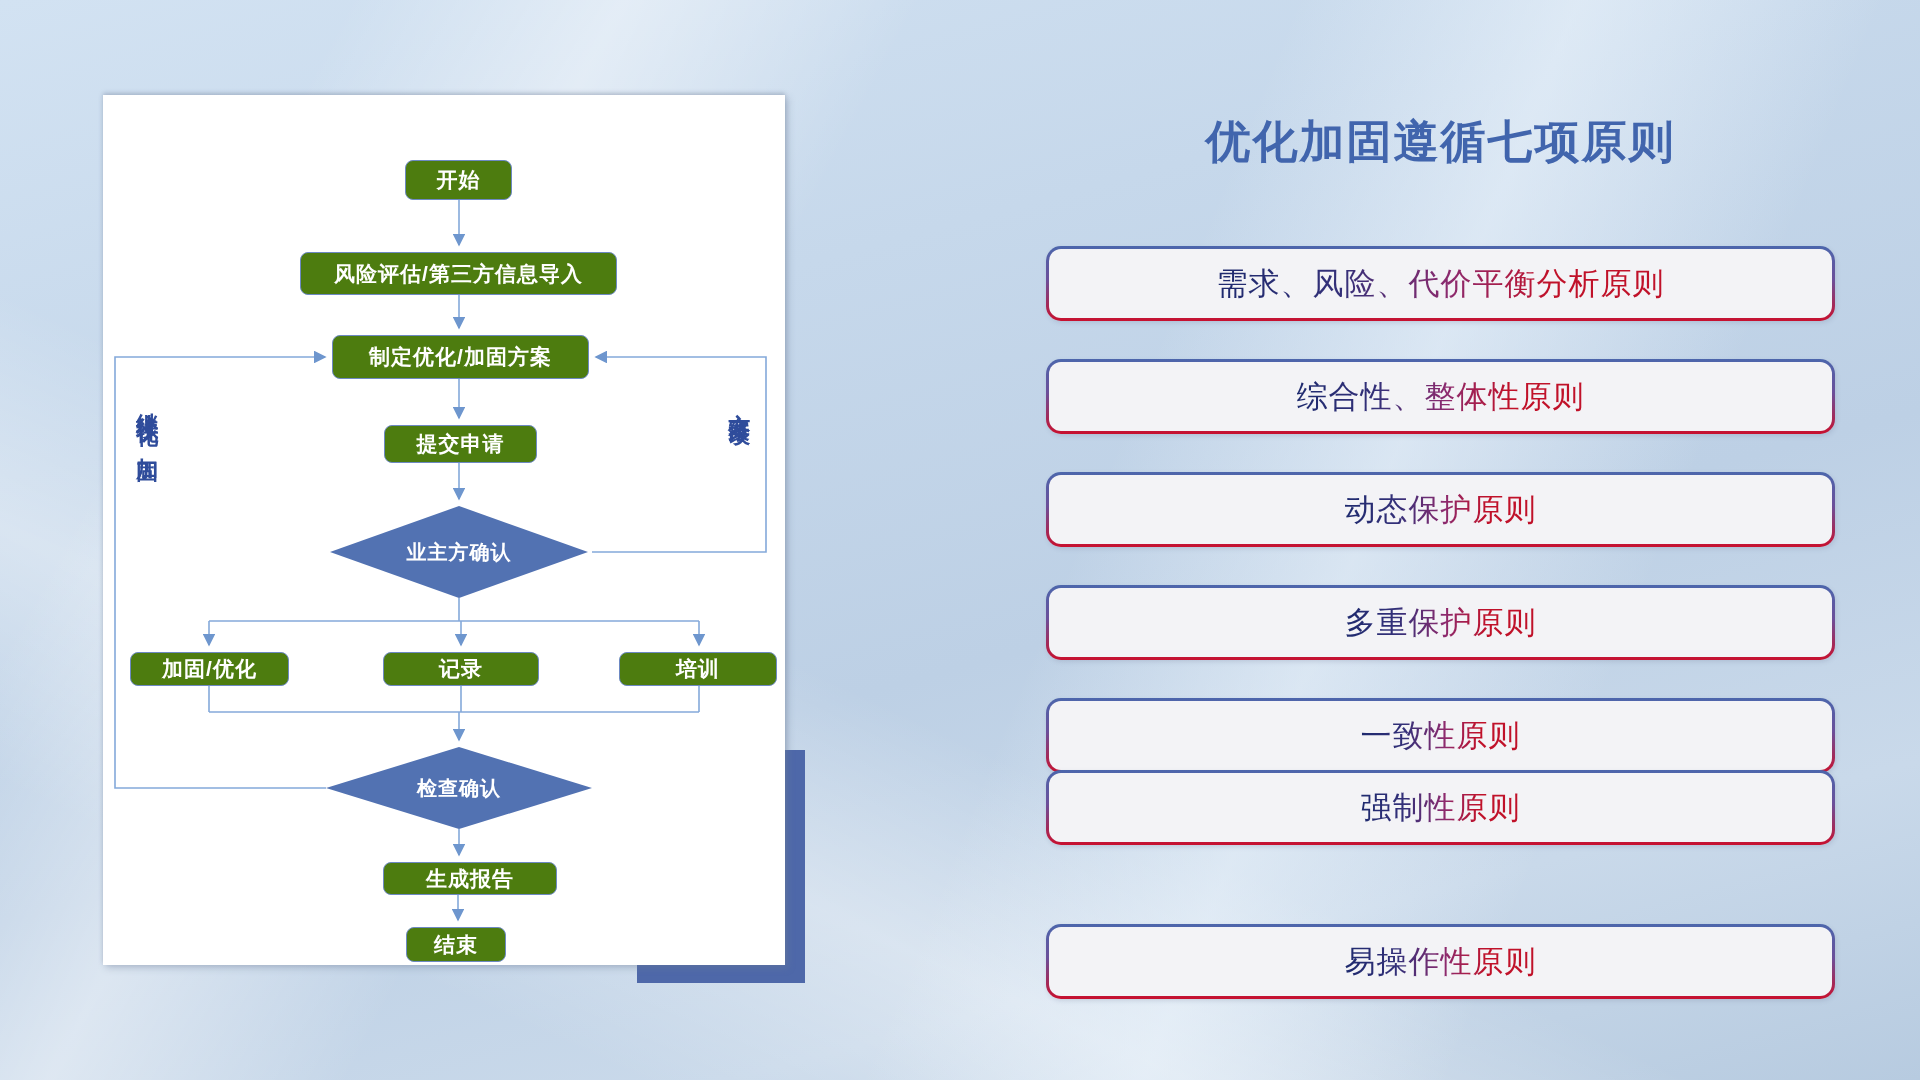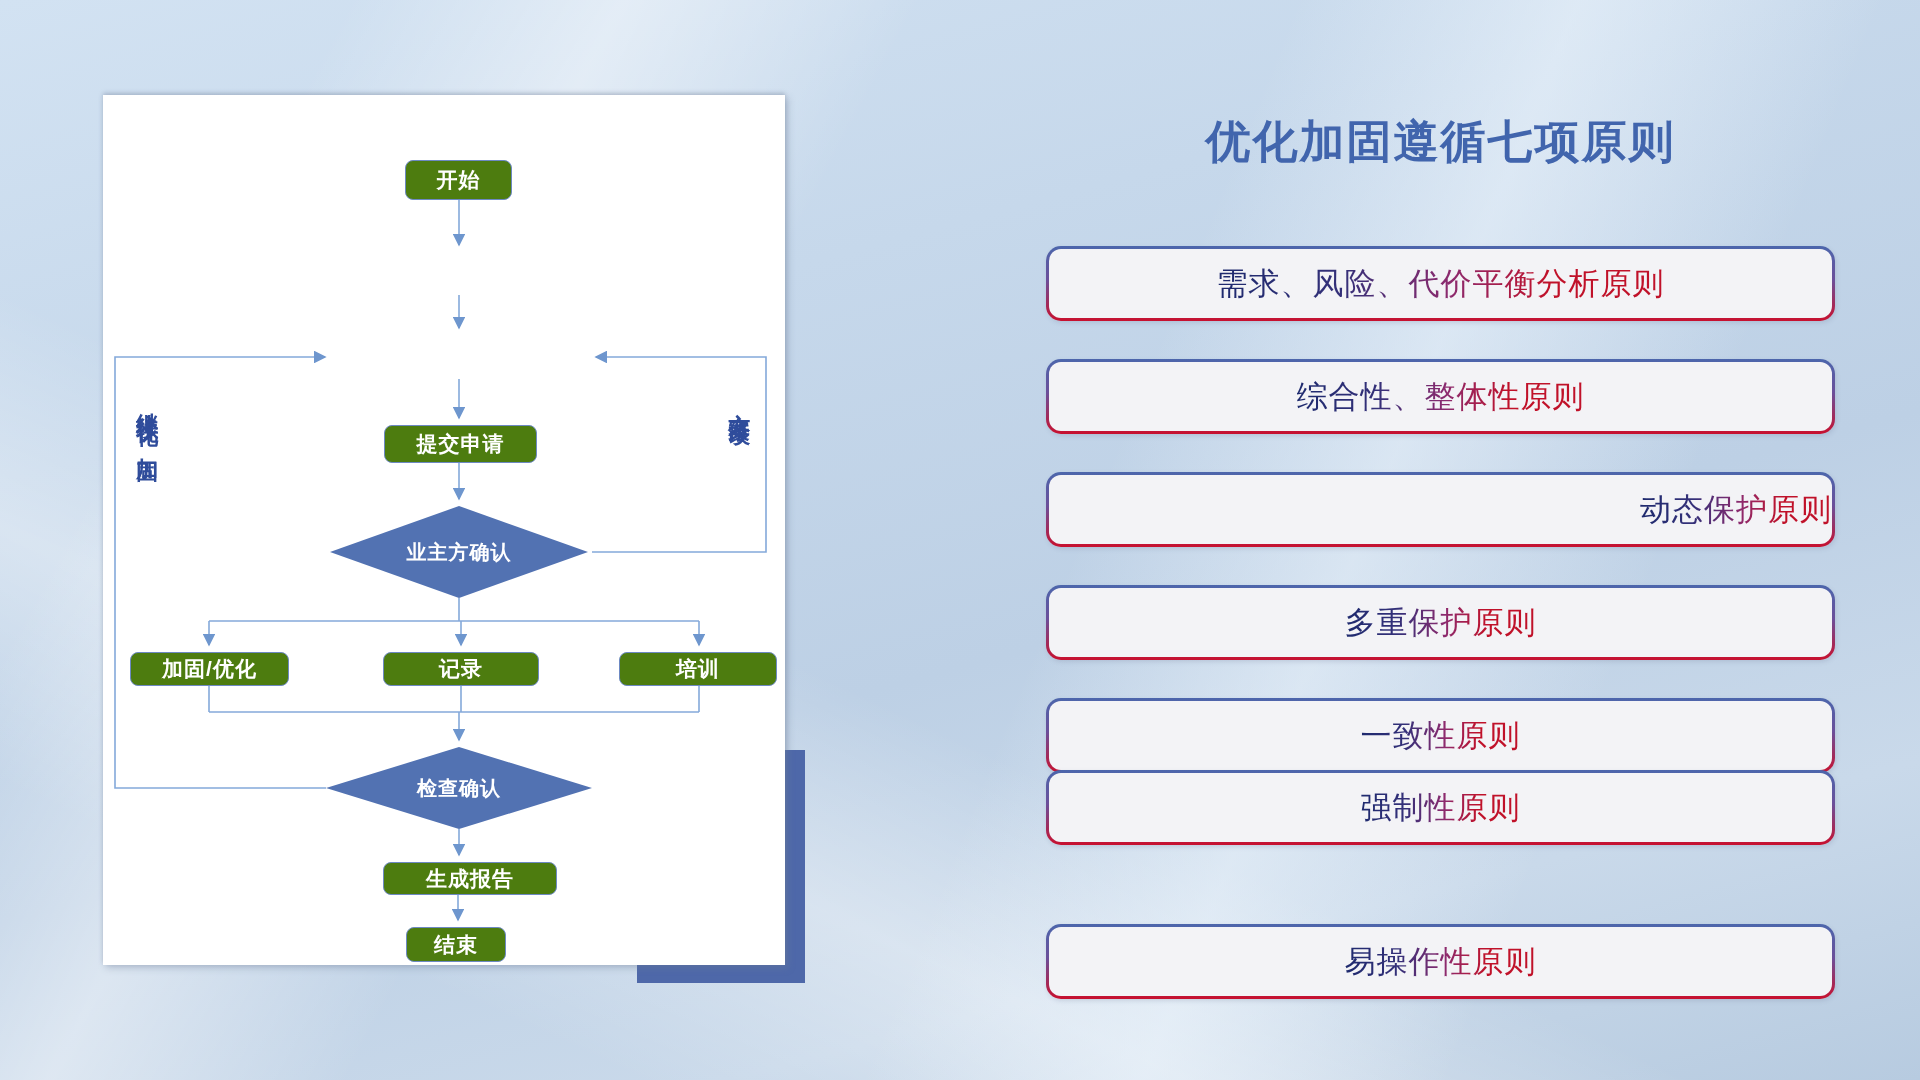--- a/index.html
+++ b/index.html
@@ -111,21 +111,23 @@
       <line x1="355" y1="800" x2="355" y2="825" marker-end="url(#arr)"></line>
 
       <polyline points="223,693 12,693 12,262 222,262" marker-end="url(#arr)"></polyline>
 
       <polyline points="489,457 663,457 663,262 493,262" marker-end="url(#arr)"></polyline>
     </g>
   </svg>
 
   <div class="fc-node" style="left:302px; top:65px; width:107px; height:40px;">开始</div>
 
+  <div class="fc-node" style="left:197px; top:157px; width:317px; height:43px;">风险评估/第三方信息导入</div>
 
+  <div class="fc-node" style="left:229px; top:240px; width:257px; height:44px;">制定优化/加固方案</div>
 
   <div class="fc-node" style="left:281px; top:330px; width:153px; height:38px;">提交申请</div>
 
   <div class="fc-diamond" style="left:227px; top:411px; width:258px; height:92px;">业主方确认</div>
 
   <div class="fc-node" style="left:27px; top:557px; width:159px; height:34px;">加固/优化</div>
 
   <div class="fc-node" style="left:280px; top:557px; width:156px; height:34px;">记录</div>
 
   <div class="fc-node" style="left:516px; top:557px; width:158px; height:34px;">培训</div>
@@ -143,21 +145,21 @@
 
 <div class="panel">
   <div class="panel-title">优化加固遵循七项原则</div>
 
   <div class="pbox" style="top:246px;">
     <span class="ptext">需求、风险、代价平衡分析原则</span>
   </div>
   <div class="pbox" style="top:359px;">
     <span class="ptext">综合性、整体性原则</span>
   </div>
-  <div class="pbox" style="top:472px;justify-content:flex-end;">
+  <div class="pbox" style="top:472px;">
     <span class="ptext">动态保护原则</span>
   </div>
   <div class="pbox" style="top:585px;">
     <span class="ptext">多重保护原则</span>
   </div>
   <div class="pbox" style="top:698px;">
     <span class="ptext">一致性原则</span>
   </div>
   <div class="pbox" style="top:770px;">
     <span class="ptext">强制性原则</span>

